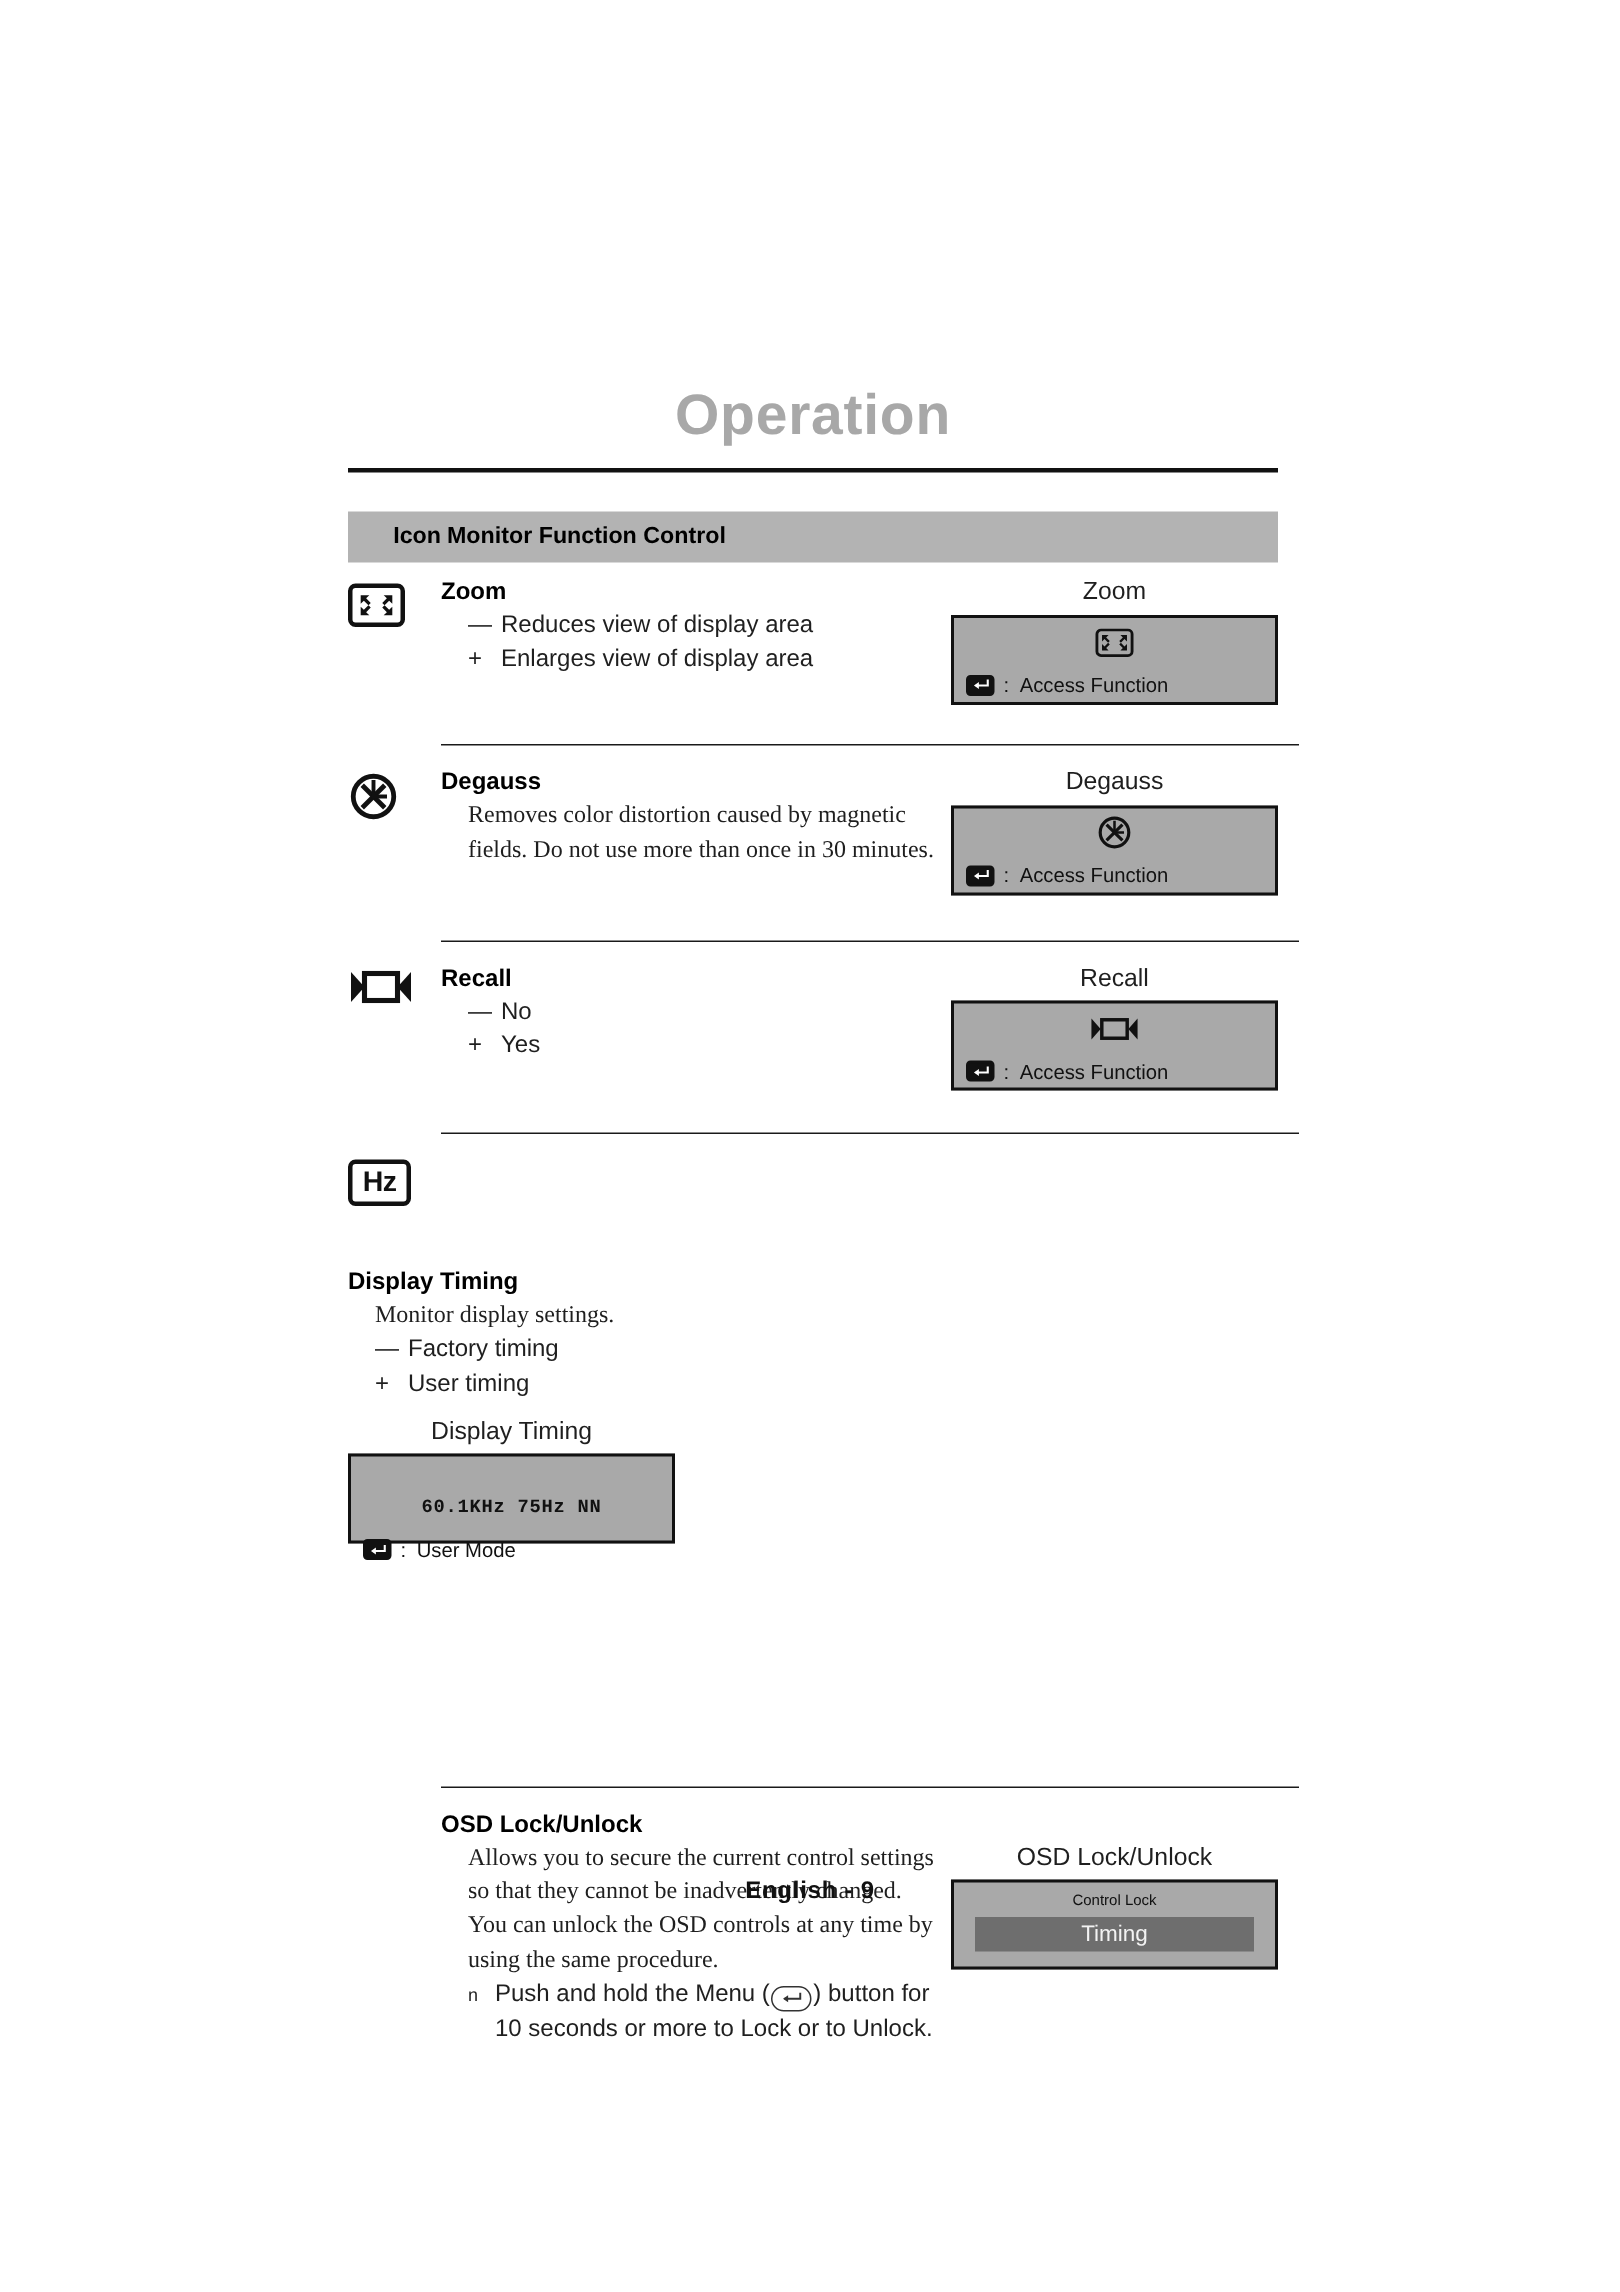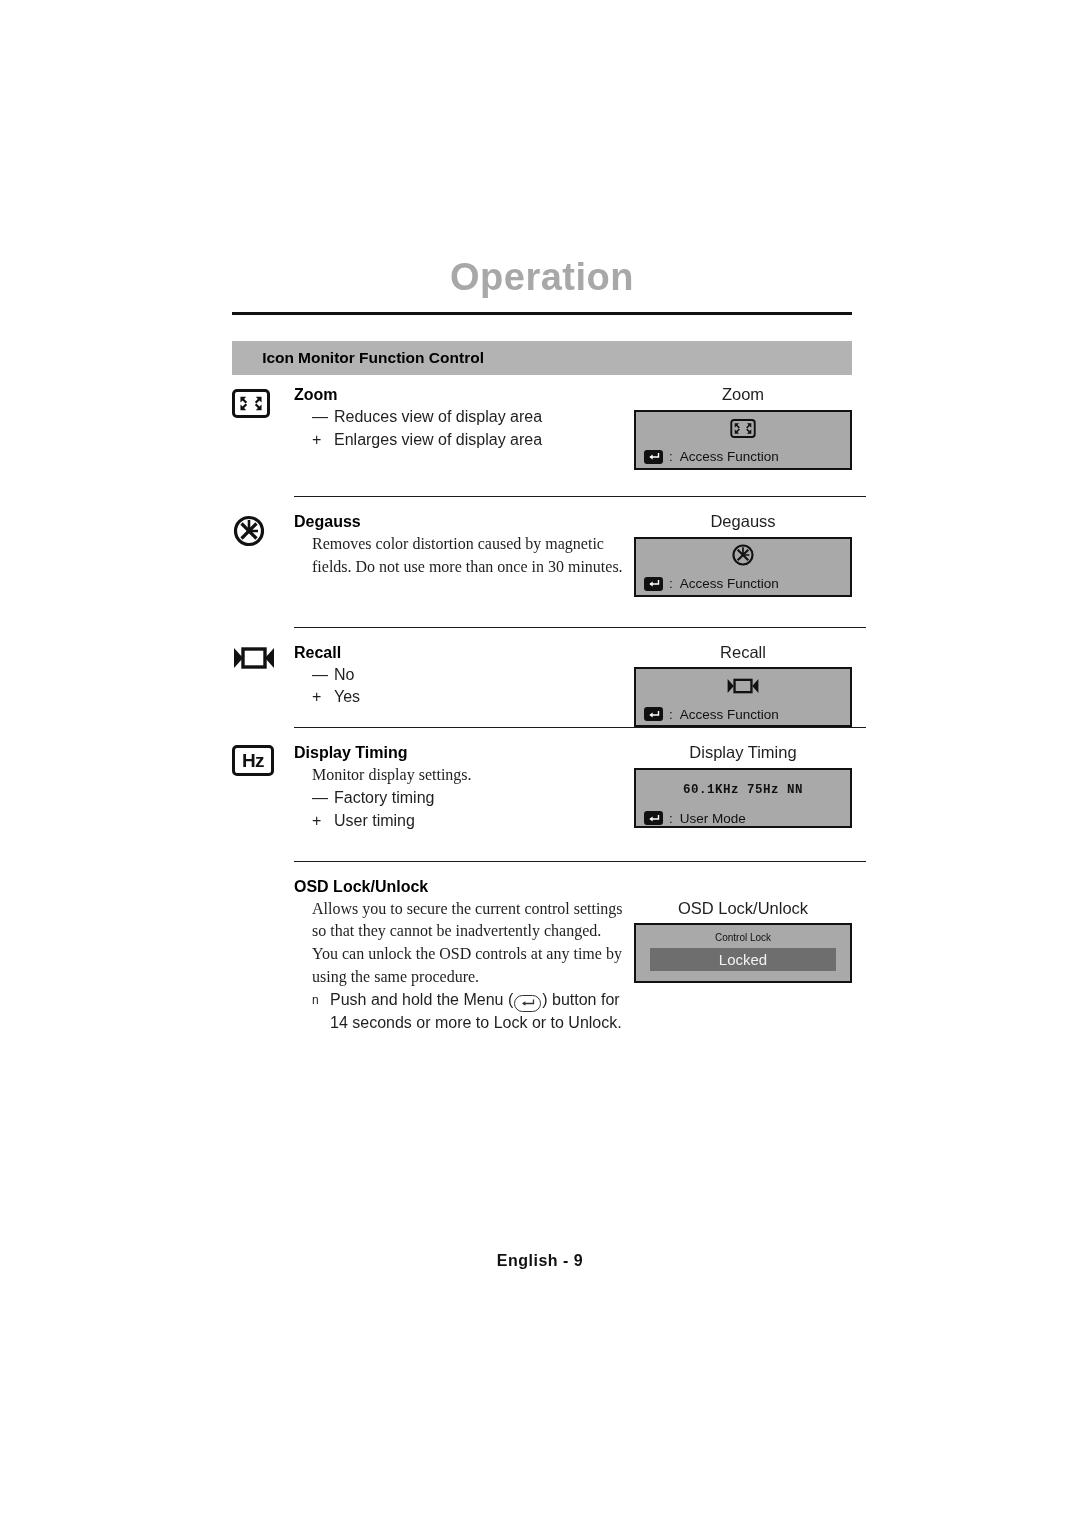--- a/index.html
+++ b/index.html
@@ -213,21 +213,21 @@
   .osd-deg   { width: 24px; height: 24px; display:block; }
   .osd-rec   { width: 34px; height: 20px; display:block; }
 
   .osd-timing-line {
     font-family: "Liberation Mono", monospace;
     font-size: 12.5px;
     font-weight: bold;
     color: #111;
     text-align: center;
     letter-spacing: 0.5px;
-    padding-top: 13px;
+    padding-top: 27px;
     height: 19px;
   }
   .osd-lock-title {
     text-align: center;
     font-size: 10px;
     color: #111;
     padding-top: 7px;
   }
   .osd-lock-bar {
     margin: 5px 14px 0 14px;
@@ -423,21 +423,21 @@
                 <path d="M4.6 2.6 L1.3 5 L4.6 7.4 Z" fill="#fff"></path>
               </svg>
             </span>
             <span class="colon">:</span>
             <span>Access Function</span>
           </div>
         </div>
       </div>
     </div>
 
-    <div class="row divided" style="">
+    <div class="row divided" style="margin-top:28px;flex-direction:column;">
       <div class="col-icon" style="padding-top:12px;">
         <div class="hz-box">Hz</div>
       </div>
       <div class="col-text" style="padding-top:10px;">
         <div class="fn-title">Display Timing</div>
         <div class="fn-body">
           <p>Monitor display settings.</p>
           <div class="opt">
             <span class="sign minus">—</span>
             <span>Factory timing</span>
@@ -474,30 +474,30 @@
           <p>Allows you to secure the current control settings so that they cannot be inadvertently changed. You can unlock the OSD controls at any time by using the same procedure.</p>
           <div class="bullet-line">
             <span class="bl-mark">n</span>
             <span class="bl-text">
               <span>Push and hold  the Menu (</span><span class="menu-pill">
                   <svg width="17" height="10" viewBox="0 0 17 10" aria-hidden="true">
                     <path d="M14.5 1.5 L14.5 5.5 L4 5.5" fill="none" stroke="#333" stroke-width="1.3"></path>
                     <path d="M6.4 3.2 L3 5.5 L6.4 7.8 Z" fill="#333"></path>
                   </svg>
                 </span><span>)</span>
-              <span>button for 14 seconds or more to Lock or to Unlock.</span>
+              <span>button for 10 seconds or more to Lock or to Unlock.</span>
             </span>
           </div>
         </div>
       </div>
       <div class="col-osd" style="padding-top:32px;">
         <div class="osd-caption">OSD Lock/Unlock</div>
         <div class="osd-box">
           <div class="osd-lock-title">Control Lock</div>
-          <div class="osd-lock-bar">Locked</div>
+          <div class="osd-lock-bar">Timing</div>
         </div>
       </div>
     </div>
 
   </div>
 
   <div class="footer">English - 9</div>
 
 </div>
 

